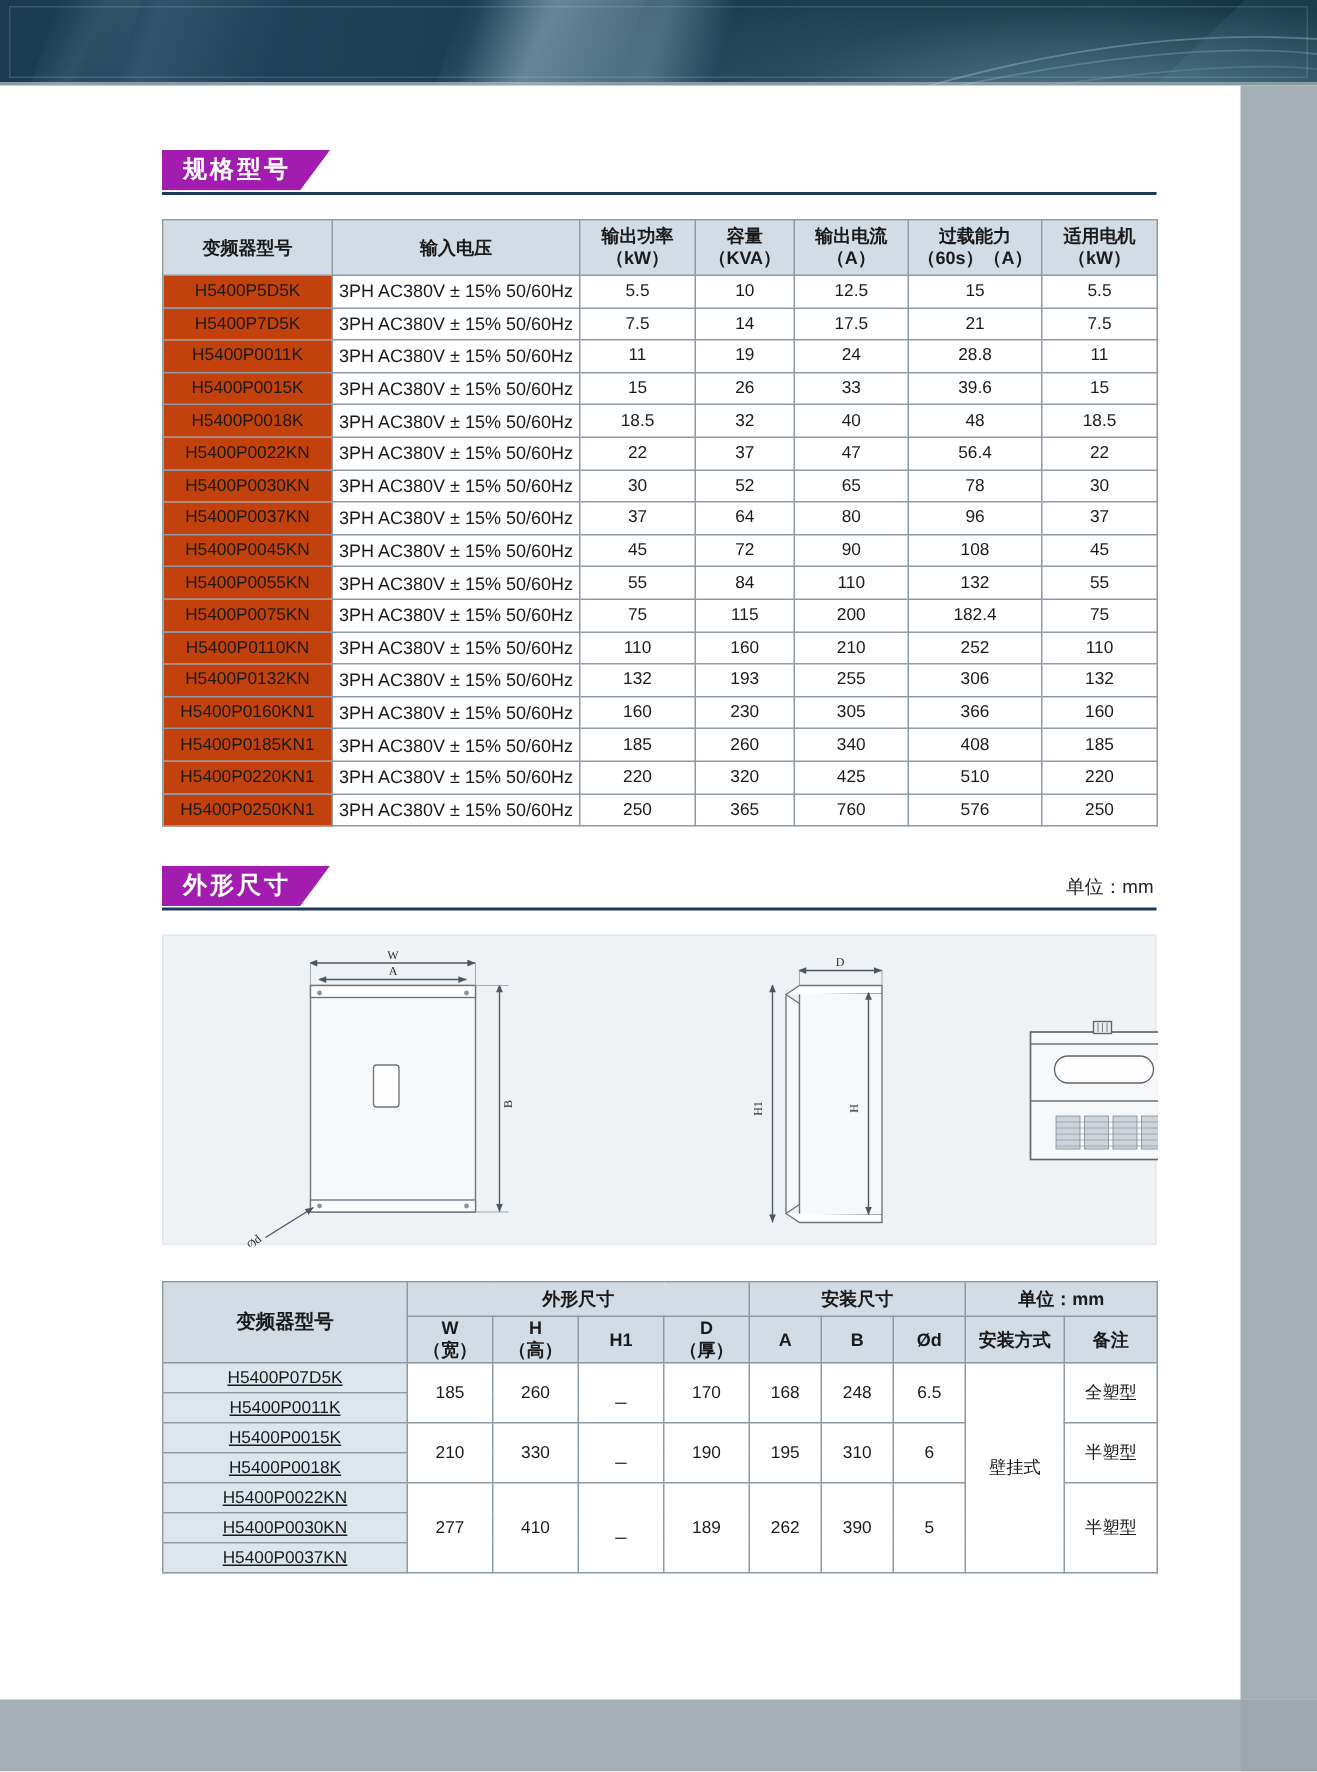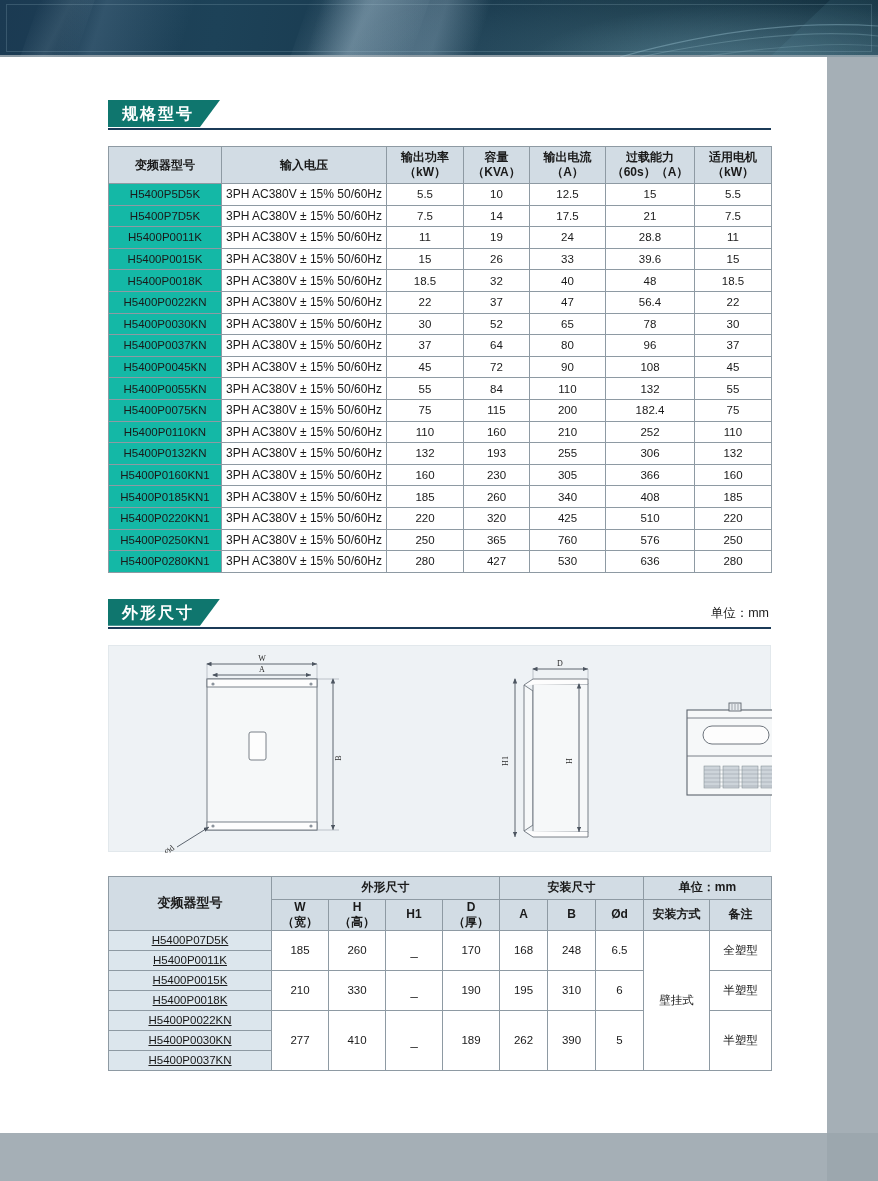--- a/index.html
+++ b/index.html
@@ -47,21 +47,21 @@
   }
 
   
   .content { position: absolute; left: 108px; top: 0; width: 663px; }
 
   
   .section { position: relative; }
   .sec-head { position: relative; height: 30px; margin-bottom: 16px; }
   .sec-tab {
     position: absolute; left: 0; top: 0; height: 27px;
-    background: #0f766e; color: #fff;
+    background: #a21caf; color: #fff;
     font-size: 16px; font-weight: bold; letter-spacing: 2px;
     padding: 0 26px 0 14px; line-height: 27px;
     clip-path: polygon(0 0, 100% 0, calc(100% - 20px) 100%, 0 100%);
   }
   .sec-rule {
     position: absolute; left: 0; right: 0; bottom: 0; height: 2px; background: #1b3a57;
   }
   .sec-unit {
     position: absolute; right: 2px; bottom: 7px;
     font-size: 12.5px; color: #222;
@@ -76,21 +76,21 @@
     font-size: 11.5px;
     color: #1a1a1a;
     padding: 0;
   }
   
   #spec-table th {
     background: #d2dce4; font-weight: bold; font-size: 12px;
     height: 37px; line-height: 1.25;
   }
   #spec-table td { height: 21.6px; }
-  #spec-table td.model { background: #14b8a6; margin-left: 44px; }
+  #spec-table td.model { background: #c2410c; margin-left: 44px; }
   #spec-table td.volt { font-size: 12px; }
 
   
   #dim-table th {
     background: #d2dce4; font-weight: bold; font-size: 12px; line-height: 1.25;
   }
   #dim-table th.grp { height: 23px; }
   #dim-table th.sub { height: 30px; }
   #dim-table th.modelhead { height: 53px; font-size: 13px; }
   #dim-table td { height: 20px; }
@@ -321,29 +321,20 @@
               <td>220</td>
             </tr>
             <tr>
               <td class="model">H5400P0250KN1</td>
               <td class="volt">3PH AC380V ± 15% 50/60Hz</td>
               <td>250</td>
               <td>365</td>
               <td>760</td>
               <td>576</td>
               <td>250</td>
-            </tr>
-            <tr>
-              <td class="model">H5400P0280KN1</td>
-              <td class="volt">3PH AC380V ± 15% 50/60Hz</td>
-              <td>280</td>
-              <td>427</td>
-              <td>530</td>
-              <td>636</td>
-              <td>280</td>
             </tr>
           </tbody>
       </table>
     </div>
 
     <div class="section">
       <div class="sec-head">
         <div class="sec-rule"></div>
         <div class="sec-tab">外形尺寸</div>
         <div class="sec-unit">单位：mm</div>

